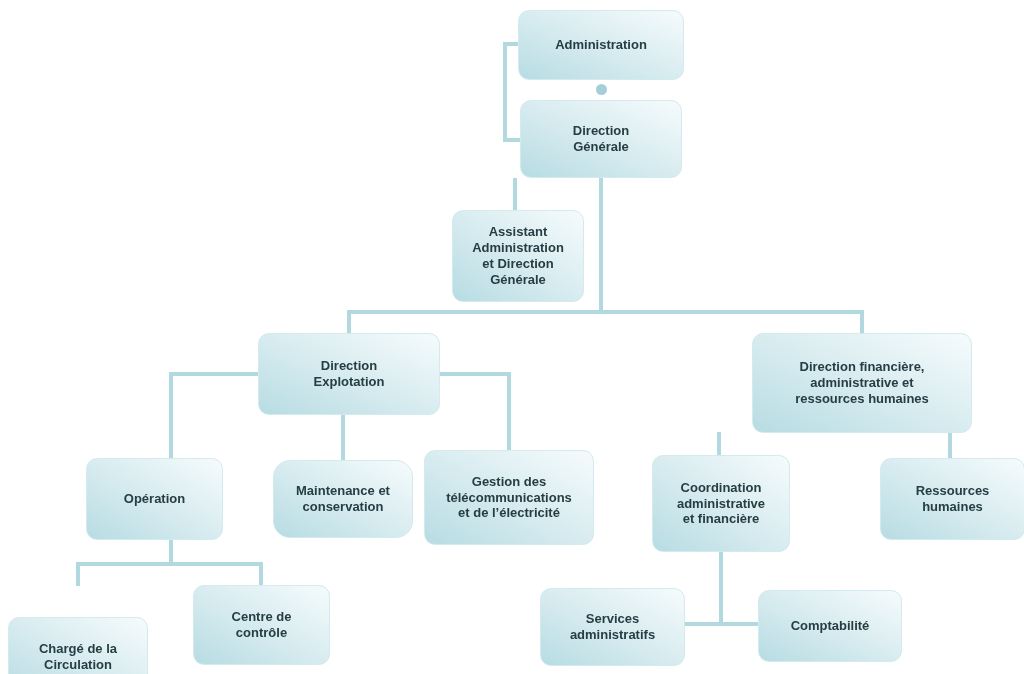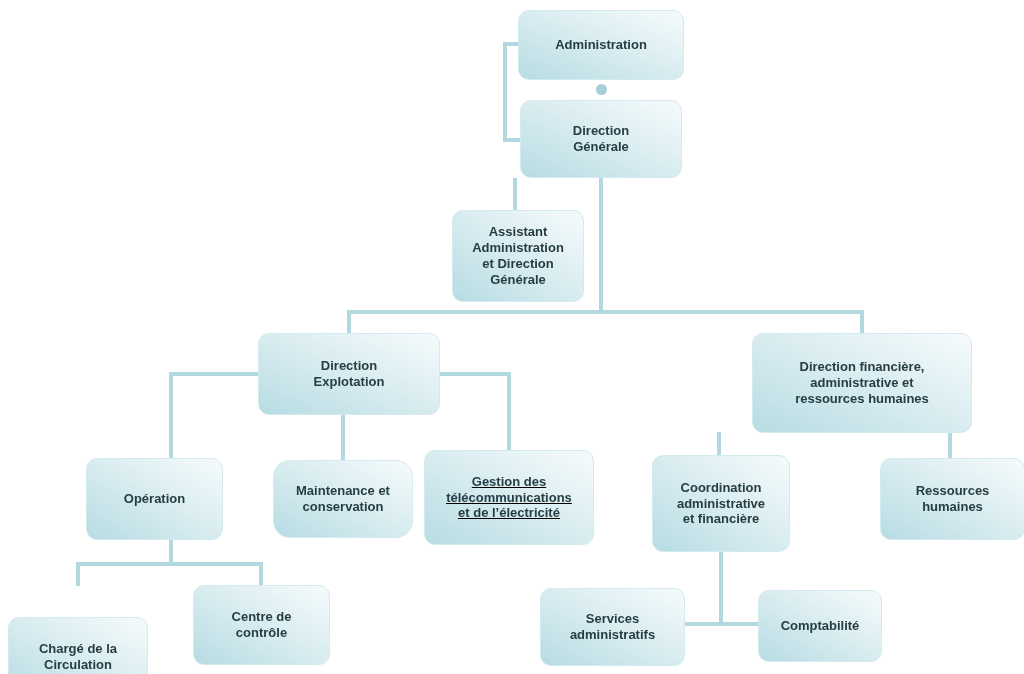--- a/index.html
+++ b/index.html
@@ -42,27 +42,27 @@
     background: #a4cfd8;
   }
   
   .n-administration   { left: 518px; top: 10px;  width: 166px; height: 70px; }
   .n-direction-generale { left: 520px; top: 100px; width: 162px; height: 78px; }
   .n-assistant        { left: 452px; top: 210px; width: 132px; height: 92px; }
   .n-explotation      { left: 258px; top: 333px; width: 182px; height: 82px; }
   .n-financiere       { left: 752px; top: 333px; width: 220px; height: 100px; }
   .n-operation        { left: 86px; top: 458px; width: 137px; height: 82px; }
   .n-maintenance      { left: 273px; top: 460px; width: 140px; height: 78px; border-radius: 17px; }
-  .n-gestion          { left: 424px; top: 450px; width: 170px; height: 95px; text-decoration: underline; }
+  .n-gestion          { left: 424px; top: 450px; width: 170px; height: 95px; }
   .n-coordination     { left: 652px; top: 455px; width: 138px; height: 97px; }
   .n-ressources       { left: 880px; top: 458px; width: 145px; height: 82px; }
   .n-charge           { left: 8px;   top: 585px; width: 140px; height: 80px; margin-top: 32px; }
   .n-centre           { left: 193px; top: 585px; width: 137px; height: 80px; }
   .n-services         { left: 540px; top: 588px; width: 145px; height: 78px; }
-  .n-comptabilite     { left: 758px; top: 590px; width: 124px; height: 72px; }
+  .n-comptabilite     { left: 758px; top: 590px; width: 144px; height: 72px; }
 </style>
 </head>
 <body>
 
 <div id="stage">
 
   <div class="line" style="left:503px; top:42px; width:17px; height:4px;"></div>
   <div class="line" style="left:503px; top:42px; width:4px; height:100px;"></div>
   <div class="line" style="left:503px; top:138px; width:19px; height:4px;"></div>
   <div class="dot" style="left:596px; top:84px;"></div>

